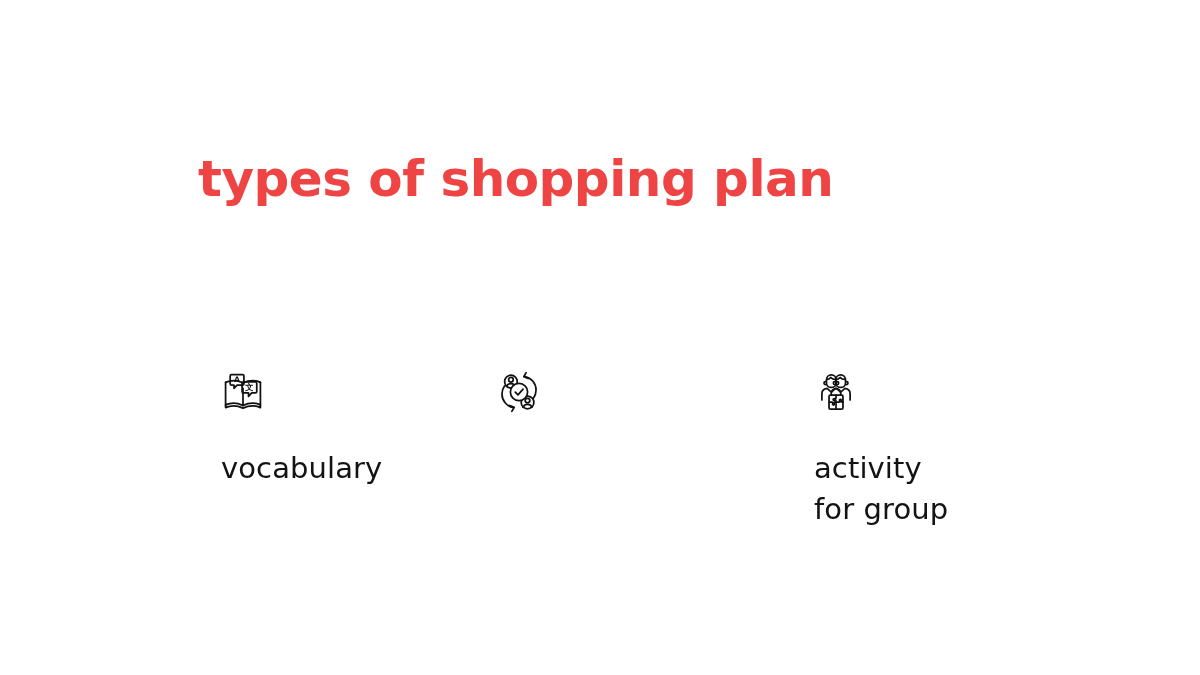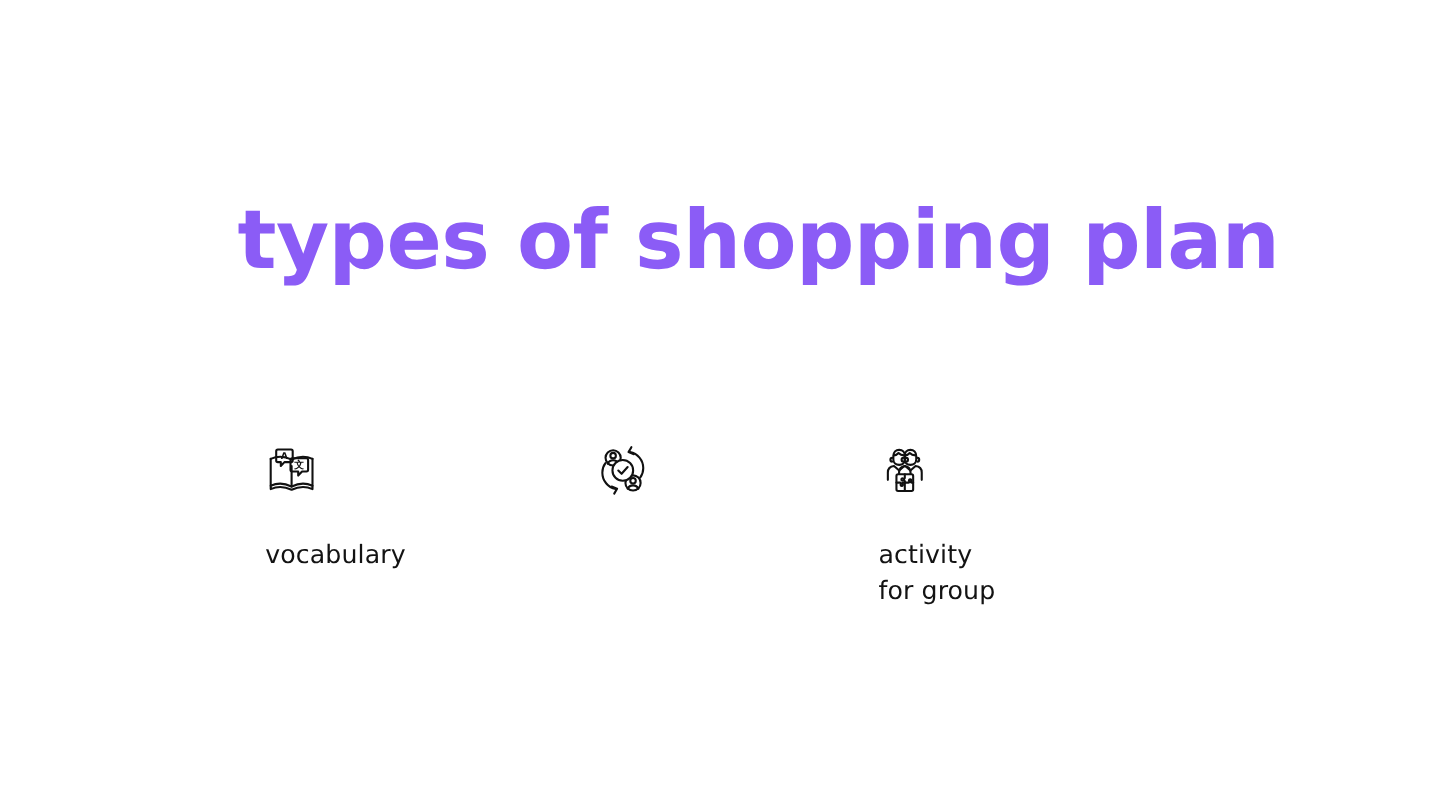--- a/index.html
+++ b/index.html
@@ -24,61 +24,61 @@
     background: #ffffff;
   }
 
   
   .title {
     position: absolute;
     left: 198px;
     top: 118px;
     width: 820px;
     font-family: "DejaVu Sans", "Liberation Sans", sans-serif;
-    font-size: 68px;
+    font-size: 50px;
     font-weight: 700;
     letter-spacing: -0.5px;
     line-height: 1.08;
-    color: #8b5cf6;
+    color: #ef4444;
     white-space: nowrap;
   }
 
   
   .columns {
     position: absolute;
     left: 0;
     top: 370px;
     width: 1200px;
     height: 190px;
   }
 
   .column {
     position: absolute;
     top: 0;
     width: 250px;
   }
   .column.col-0 { left: 221px; }
   .column.col-1 { left: 497px; }
-  .column.col-2 { left: 732px; }
+  .column.col-2 { left: 814px; }
 
   .icon-wrap {
     width: 44px;
     height: 44px;
     display: block;
     margin: 0 0 34px 0;
   }
   .icon-wrap svg {
     display: block;
     width: 44px;
     height: 44px;
   }
 
   .col-label {
     font-family: "DejaVu Sans", "Liberation Sans", sans-serif;
-    font-size: 21px;
+    font-size: 29px;
     font-weight: 400;
     line-height: 1.42;
     color: #131313;
     letter-spacing: 0.1px;
     white-space: pre-line;
     max-width: 200px;
   }
 </style>
 </head>
 <body>

